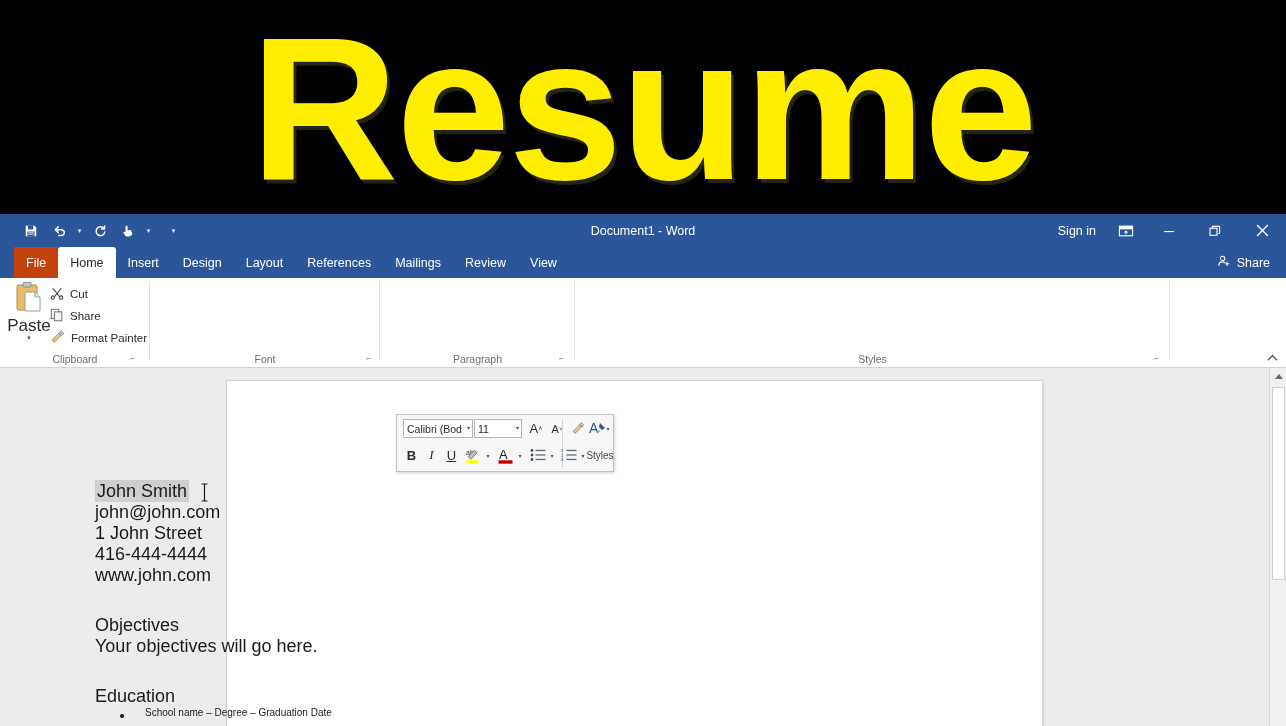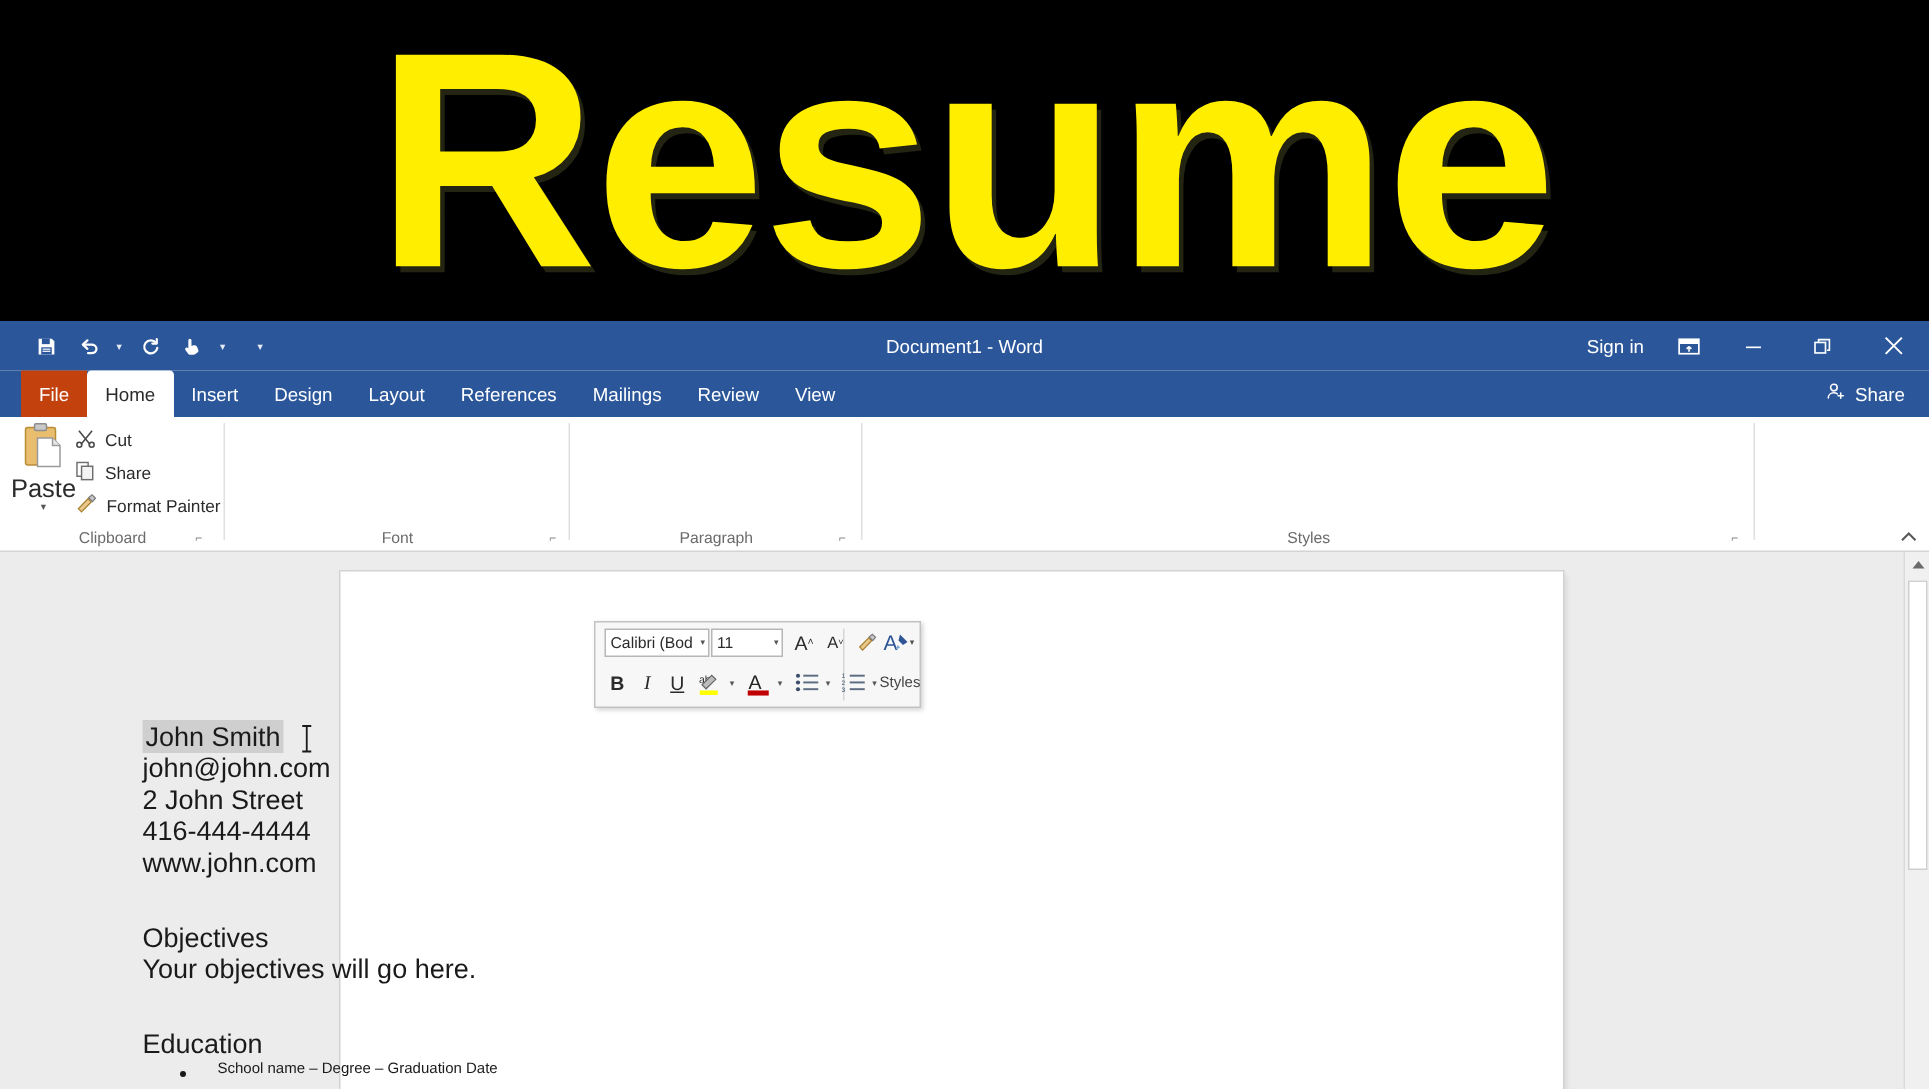--- a/index.html
+++ b/index.html
@@ -634,21 +634,21 @@
 <div class="doc-line" style="top:481px;">
   <span class="sel-text">John Smith</span>
   <span class="caret-ibeam" style="position:relative;display:inline-block;vertical-align:middle;margin-left:6px;">
     <svg width="9" height="19" viewBox="0 0 9 19">
         <path d="M1.5 1h6M4.5 1v17M1.5 18h6" stroke="#1a1a1a" stroke-width="1.2" fill="none"></path>
       </svg>
   </span>
 </div>
 
 <div class="doc-line" style="top:502px;">john@john.com</div>
-<div class="doc-line" style="top:523px;">2 John Street</div>
+<div class="doc-line" style="top:523px;">1 John Street</div>
 <div class="doc-line" style="top:544px;">416-444-4444</div>
 <div class="doc-line" style="top:565px;">www.john.com</div>
 <div class="doc-line" style="top:615px;">Objectives</div>
 <div class="doc-line" style="top:636px;">Your objectives will go here.</div>
 <div class="doc-line" style="top:686px;">Education</div>
 <div class="bullet-line" style="top:707px;">
   <span class="bullet-dot"></span>
   <span>School name – Degree – Graduation Date</span>
 </div>
 

